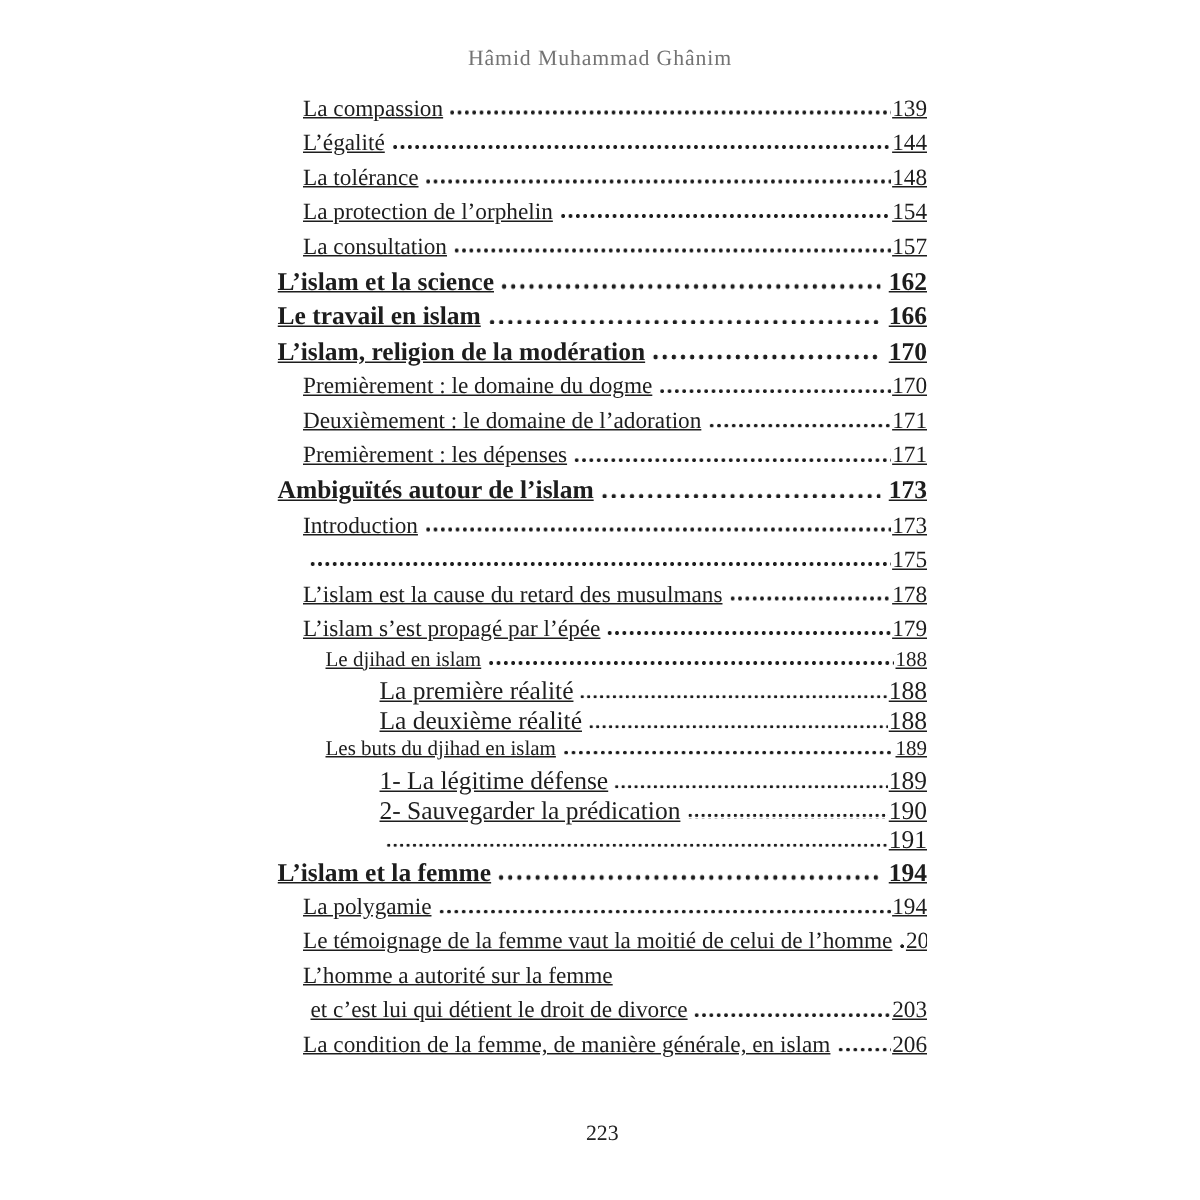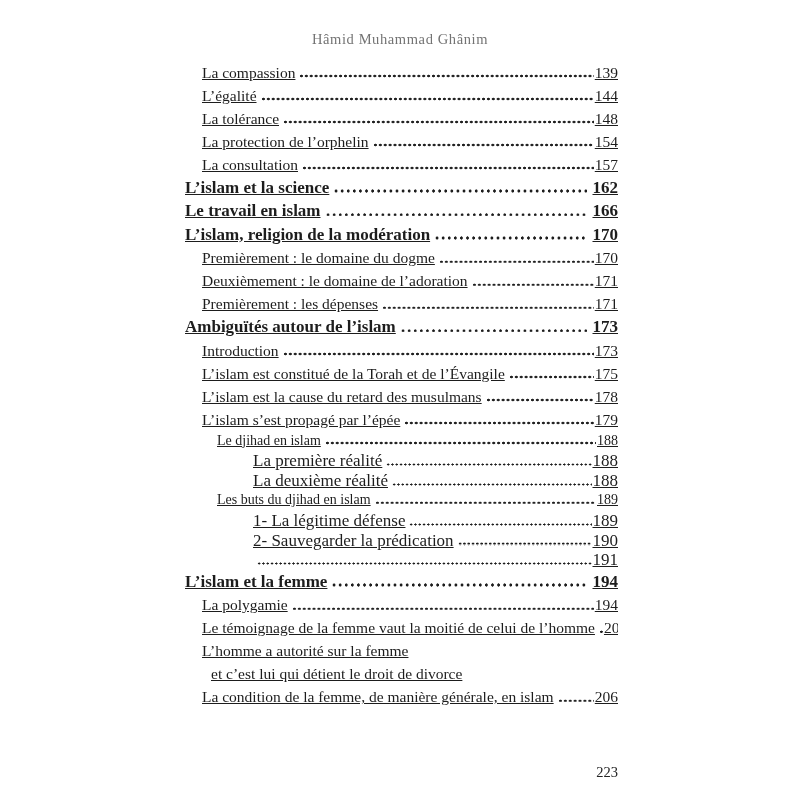--- a/index.html
+++ b/index.html
@@ -63,30 +63,29 @@
   .lv1 .leader { background-size: 6.1px 3.6px; height: 3.8px;
     background-image: radial-gradient(circle, #1d1d1d 1.25px, rgba(0,0,0,0) 1.65px); }
   .lv1 .pagenum { padding-left: 5px; }
   .lv2 { font-size: 15.5px; line-height: 23px; height: 23px; padding-left: 17px; }
   .lv3 { font-size: 14px;   line-height: 20.5px; height: 20.5px; padding-left: 32px; }
   .lv4 { font-size: 17px; line-height: 19.7px; height: 19.7px; padding-left: 68px; }
   .lv4 .leader { background-size: 4.3px 3.2px; height: 3.2px;
     background-image: radial-gradient(circle, #1d1d1d 0.95px, rgba(0,0,0,0) 1.3px); }
   
   .row.firstline {  }
-  .row.contline { padding-left: 22px; flex-direction: column; }
+  .row.contline { padding-left: 22px; }
   .footer-number {
     position: absolute;
     top: 748px;
     left: 185px;
     width: 433px;
-    text-align: right;
+    text-align: center;
     font-size: 14.5px;
     color: #222222;
-    margin-top: 16px;
   }
 </style>
 </head>
 <body>
 
 <div class="page">
   <div class="running-header">Hâmid Muhammad Ghânim</div>
 
   <div class="toc">
   <div class="row lv2">
@@ -161,21 +160,20 @@
     <span class="pagenum">173</span>
   </div>
 
   <div class="row lv2">
     <span class="label">Introduction</span>
     <span class="leader"></span>
     <span class="pagenum">173</span>
   </div>
 
   <div class="row lv2">
-    <span class="label">L’islam est constitué de la Torah et de l’Évangile</span>
     <span class="leader"></span>
     <span class="pagenum">175</span>
   </div>
 
   <div class="row lv2">
     <span class="label">L’islam est la cause du retard des musulmans</span>
     <span class="leader"></span>
     <span class="pagenum">178</span>
   </div>
 

